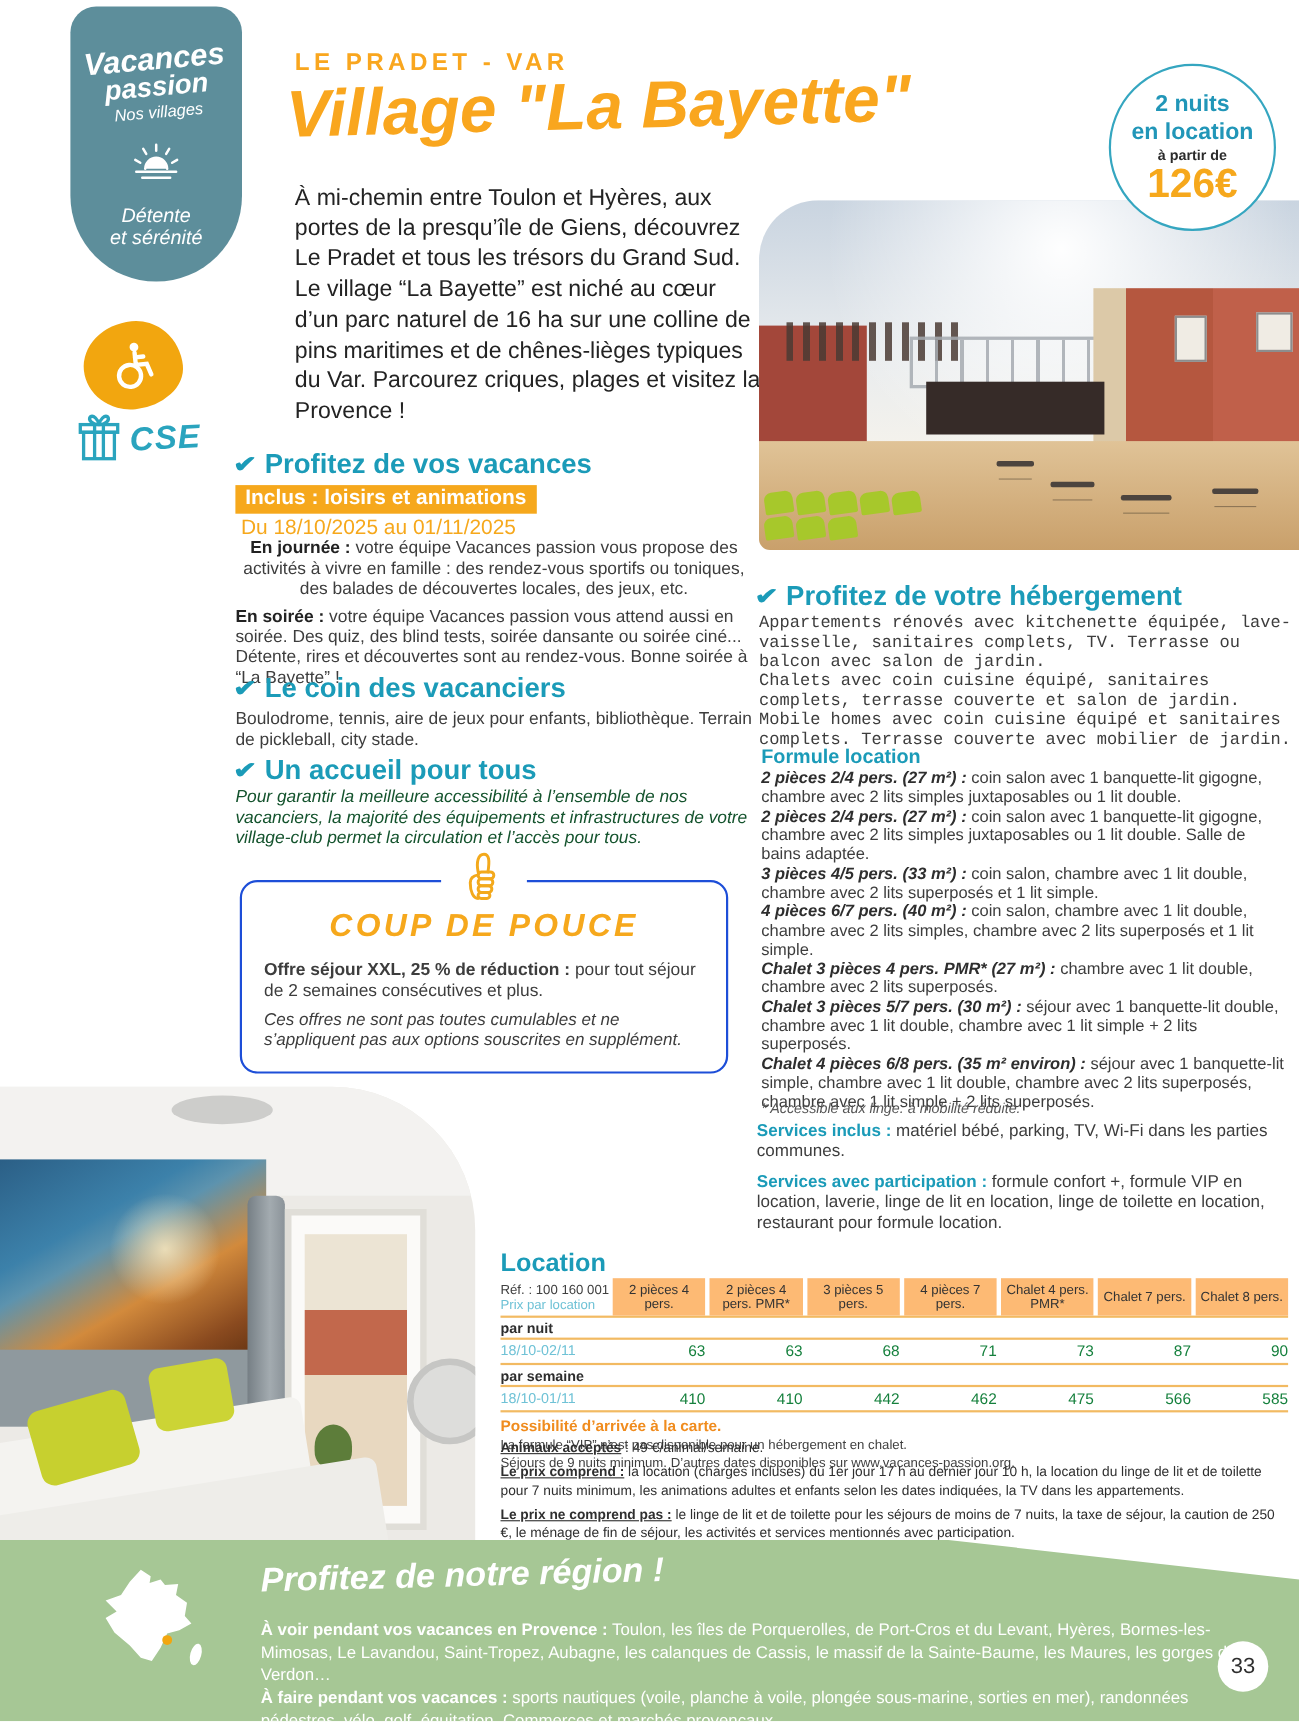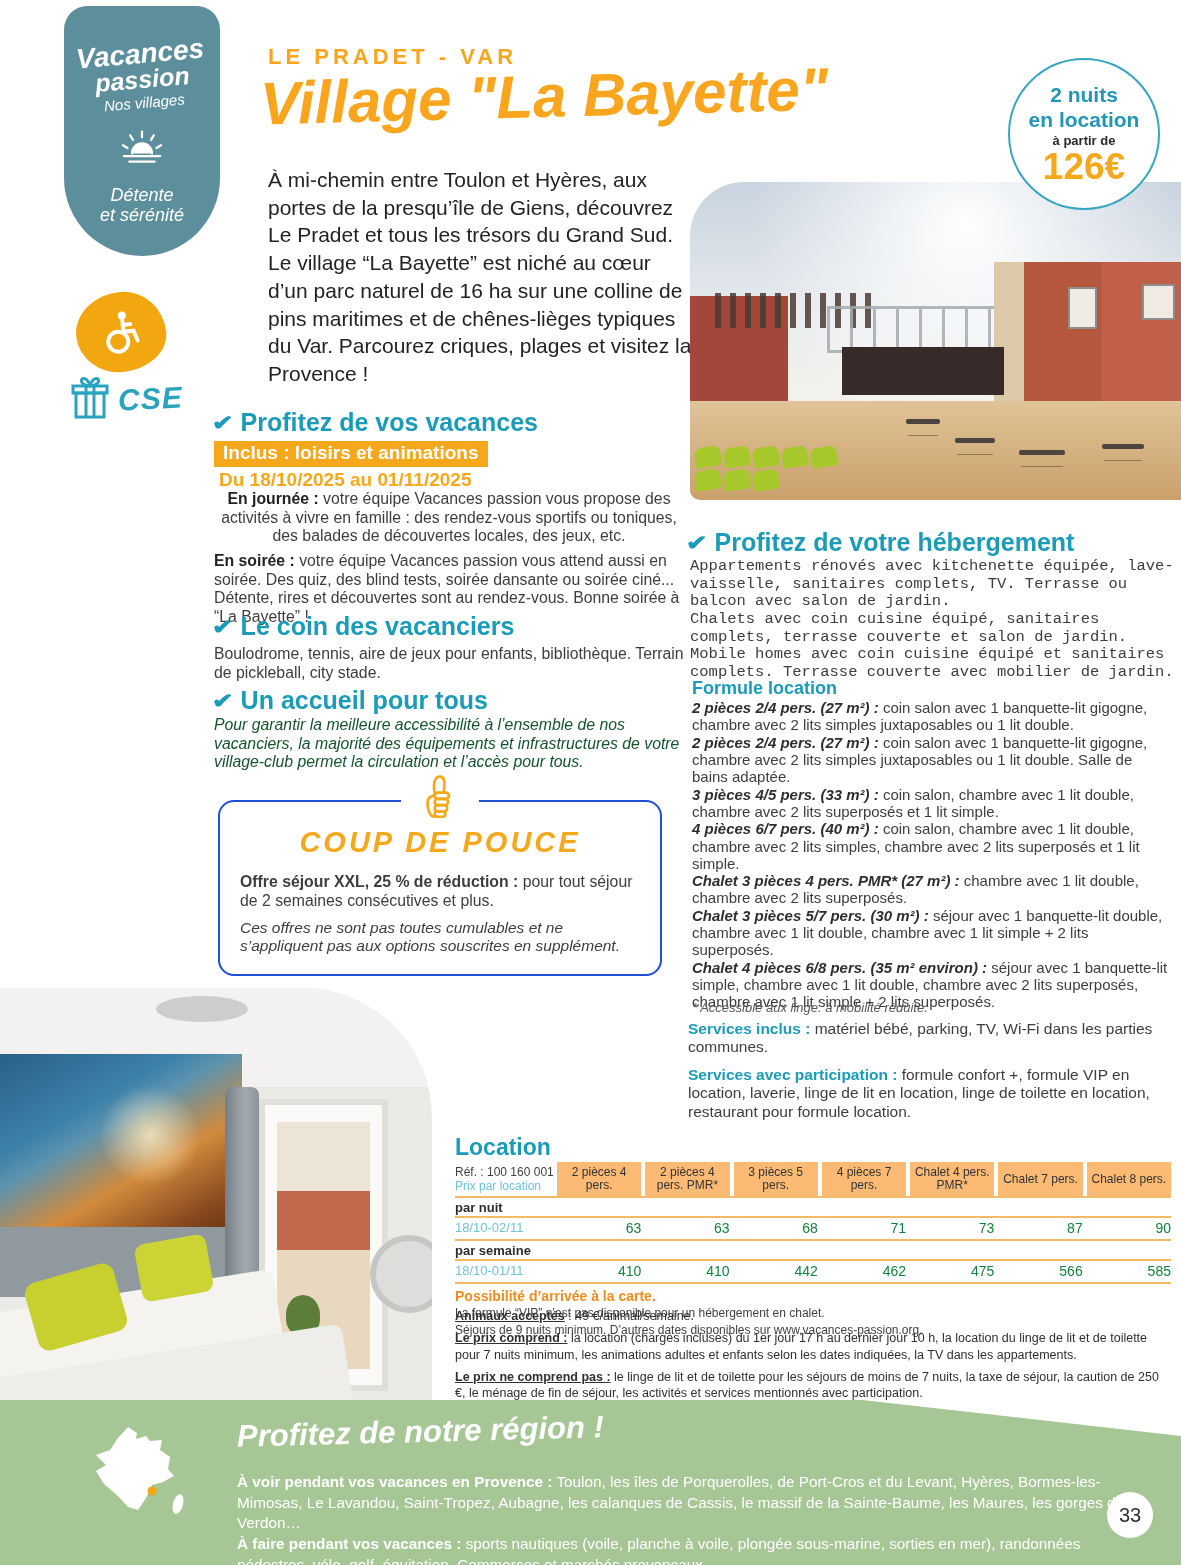--- a/index.html
+++ b/index.html
@@ -57,21 +57,21 @@
   .pt-win2{left:92%;top:32%;width:6%;height:10%;}
   .pt-ground{position:absolute;left:0;bottom:0;width:100%;height:31%;background:linear-gradient(180deg,#e0c397,#c9a06b);}
   .pt-chairs{position:absolute;left:1%;bottom:3%;width:32%;display:flex;flex-wrap:wrap;gap:3px;}
   .chair{width:26px;height:20px;background:#a7c82b;border-radius:7px 7px 2px 2px;transform:rotate(-8deg);}
   .pt-table{position:absolute;height:5px;background:#4c443e;border-radius:2px;box-shadow:0 14px 0 -2px rgba(60,50,40,.45);}
 
   
   .section-h{left:214px;color:#1b9bb8;font-size:25px;font-weight:700;display:flex;align-items:center;gap:9px;white-space:nowrap;}
   .check{font-size:21px;color:#1b9bb8;transform:scaleX(1.25);}
   #highlight{left:214px;top:441px;background:#f6a81c;color:#fff;font-weight:700;font-size:19px;padding:1px 9px 3px;}
-  #dates{left:219px;top:469px;color:#f6a81c;font-weight:700;font-size:19px;}
+  #dates{left:219px;top:469px;color:#f6a81c;font-weight:400;font-size:19px;}
   .body-p{left:214px;width:470px;font-size:15.8px;line-height:1.18;color:#3d3d3d;}
   .body-p b{color:#222;}
   .italic{font-style:italic;color:#14532d;}
 
   
   #coup-box{left:218px;top:800px;width:440px;height:172px;border:2px solid #1d4ed8;border-radius:16px;}
   #thumb-wrap{position:absolute;left:50%;top:-32px;transform:translateX(-50%);background:#fff;padding:0 14px;}
   #coup-title{text-align:center;margin-top:24px;color:#f6a81c;font-size:29px;font-weight:700;font-style:italic;letter-spacing:3px;}
   .coup-p{margin:13px 20px 0;font-size:15.8px;line-height:1.22;}
   .coup-p2{margin:8px 20px 0;font-style:italic;font-size:15.5px;line-height:1.22;color:#3d3d3d;}

